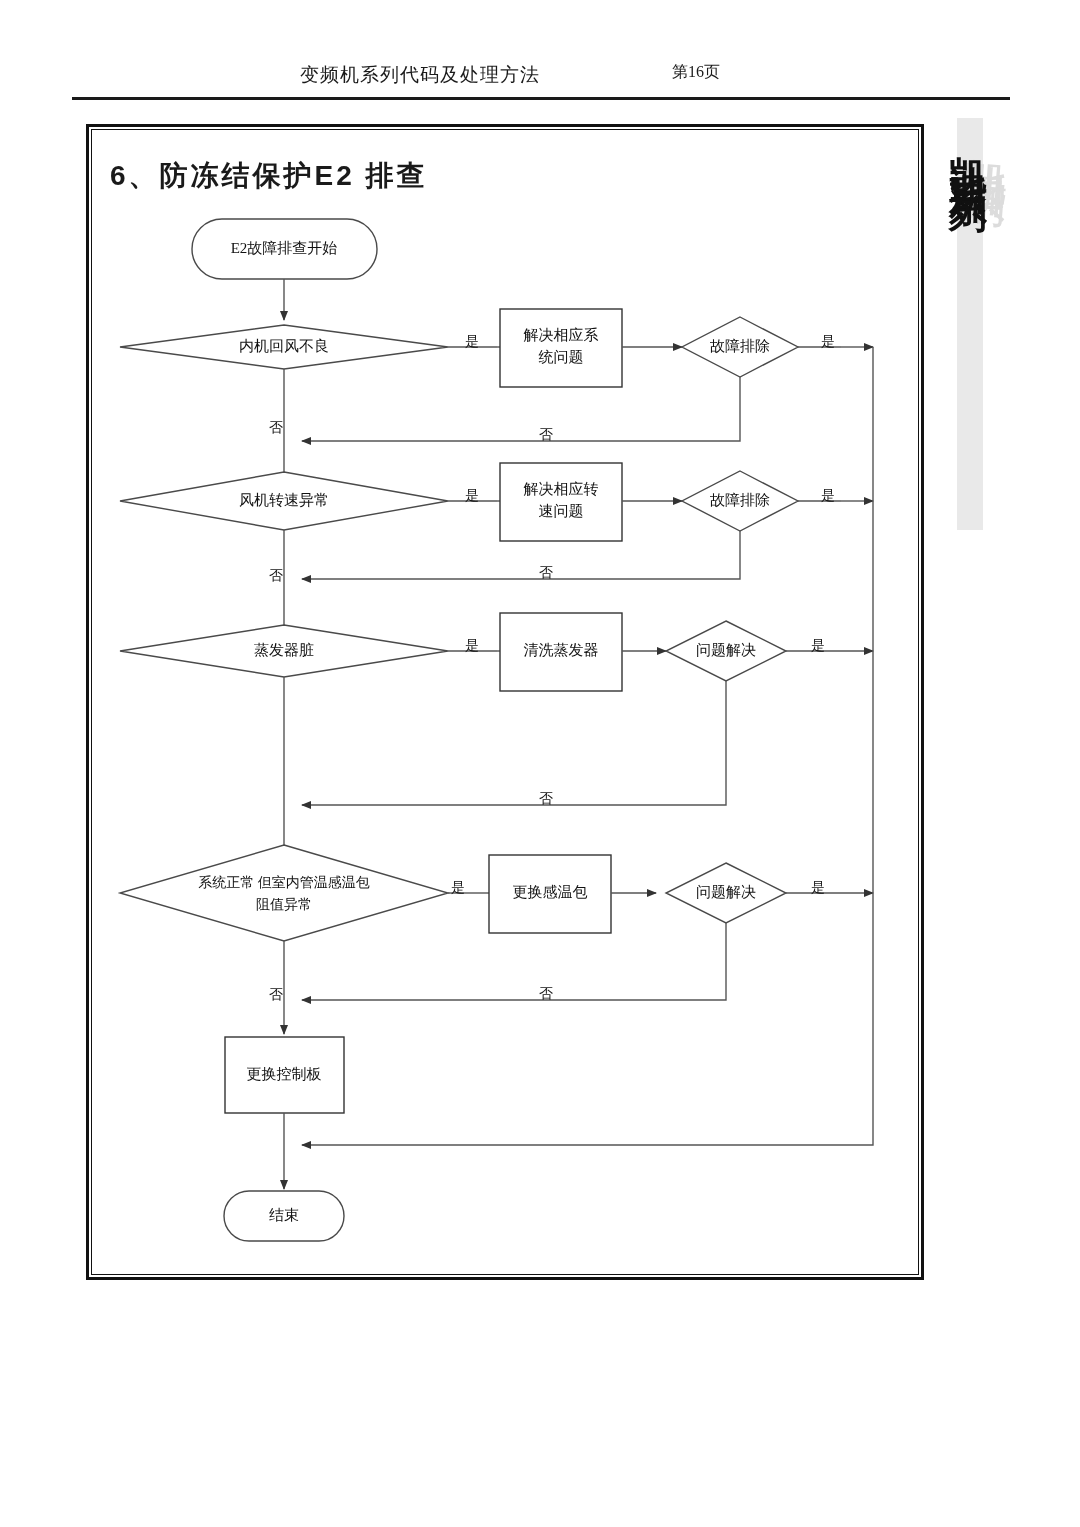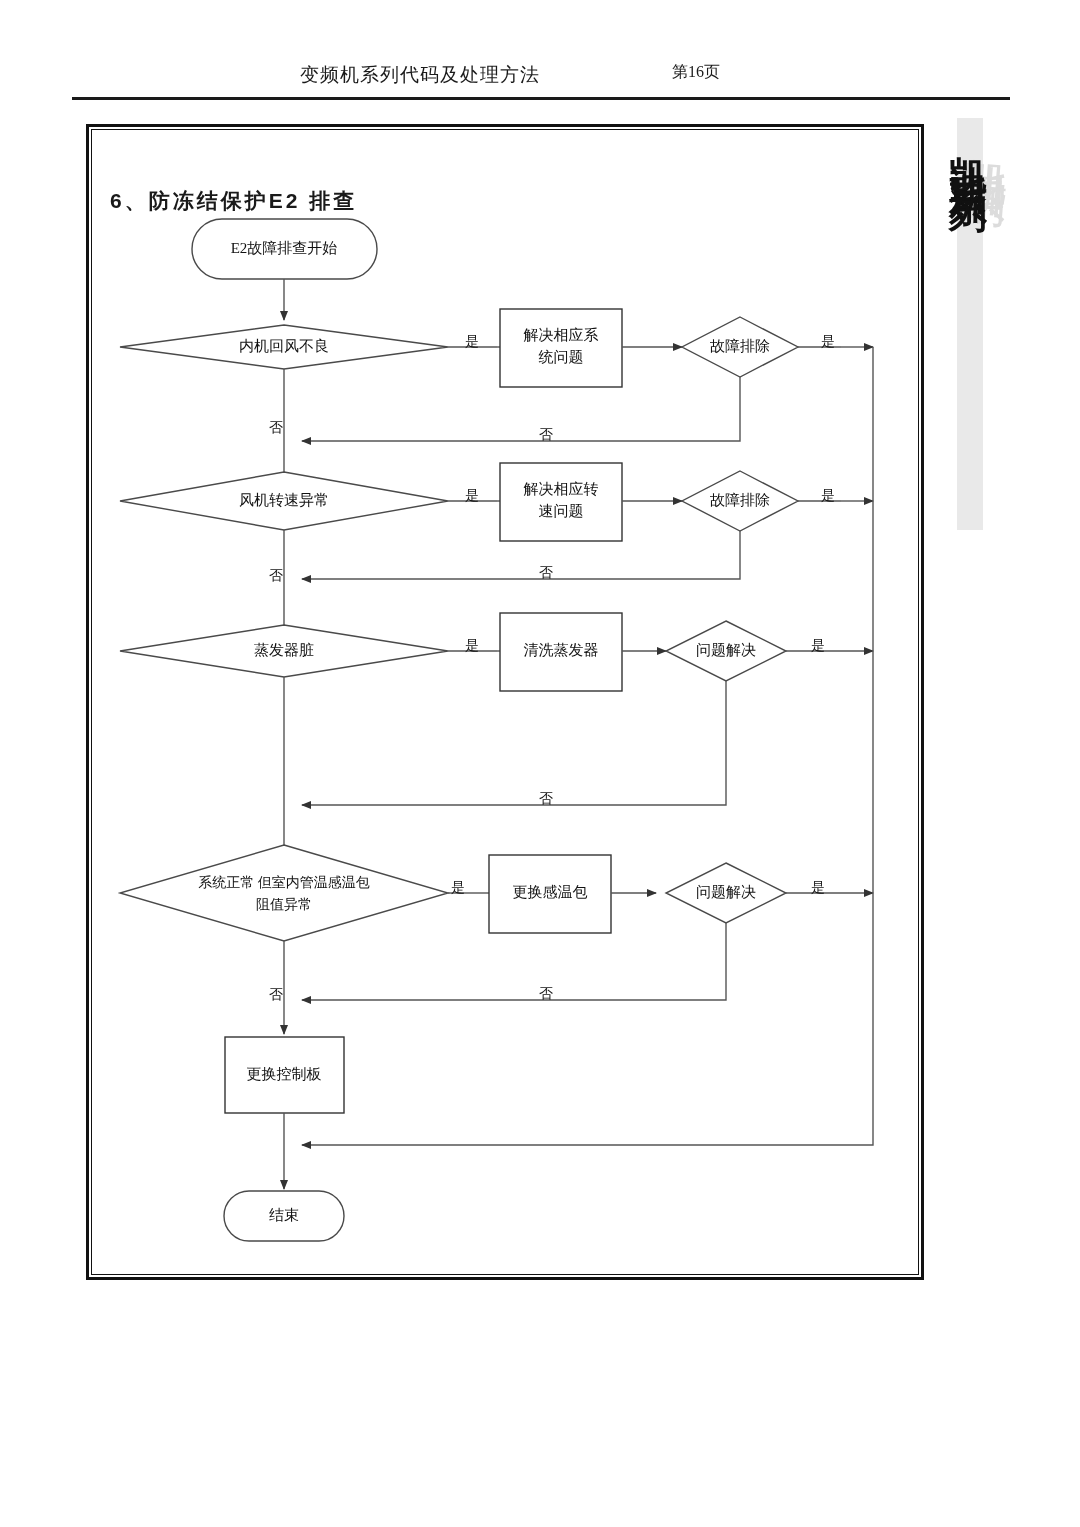--- a/index.html
+++ b/index.html
@@ -93,26 +93,25 @@
     color: #111111;
     writing-mode: vertical-rl;
     text-orientation: upright;
     letter-spacing: 10px;
   }
 
   
   #section-title {
     position: absolute;
     left: 110px; top: 157px;
-    font-size: 21px;
+    font-size: 28px;
     font-weight: 700;
     letter-spacing: 3px;
     white-space: nowrap;
     font-family: "Liberation Sans", "DejaVu Sans", sans-serif;
-    margin-top: 30px;
   }
 
   
   #flow {
     position: absolute;
     left: 91px; top: 129px;
   }
   .node-text {
     font-family: "Liberation Serif", "DejaVu Serif", serif;
     font-size: 15px;

